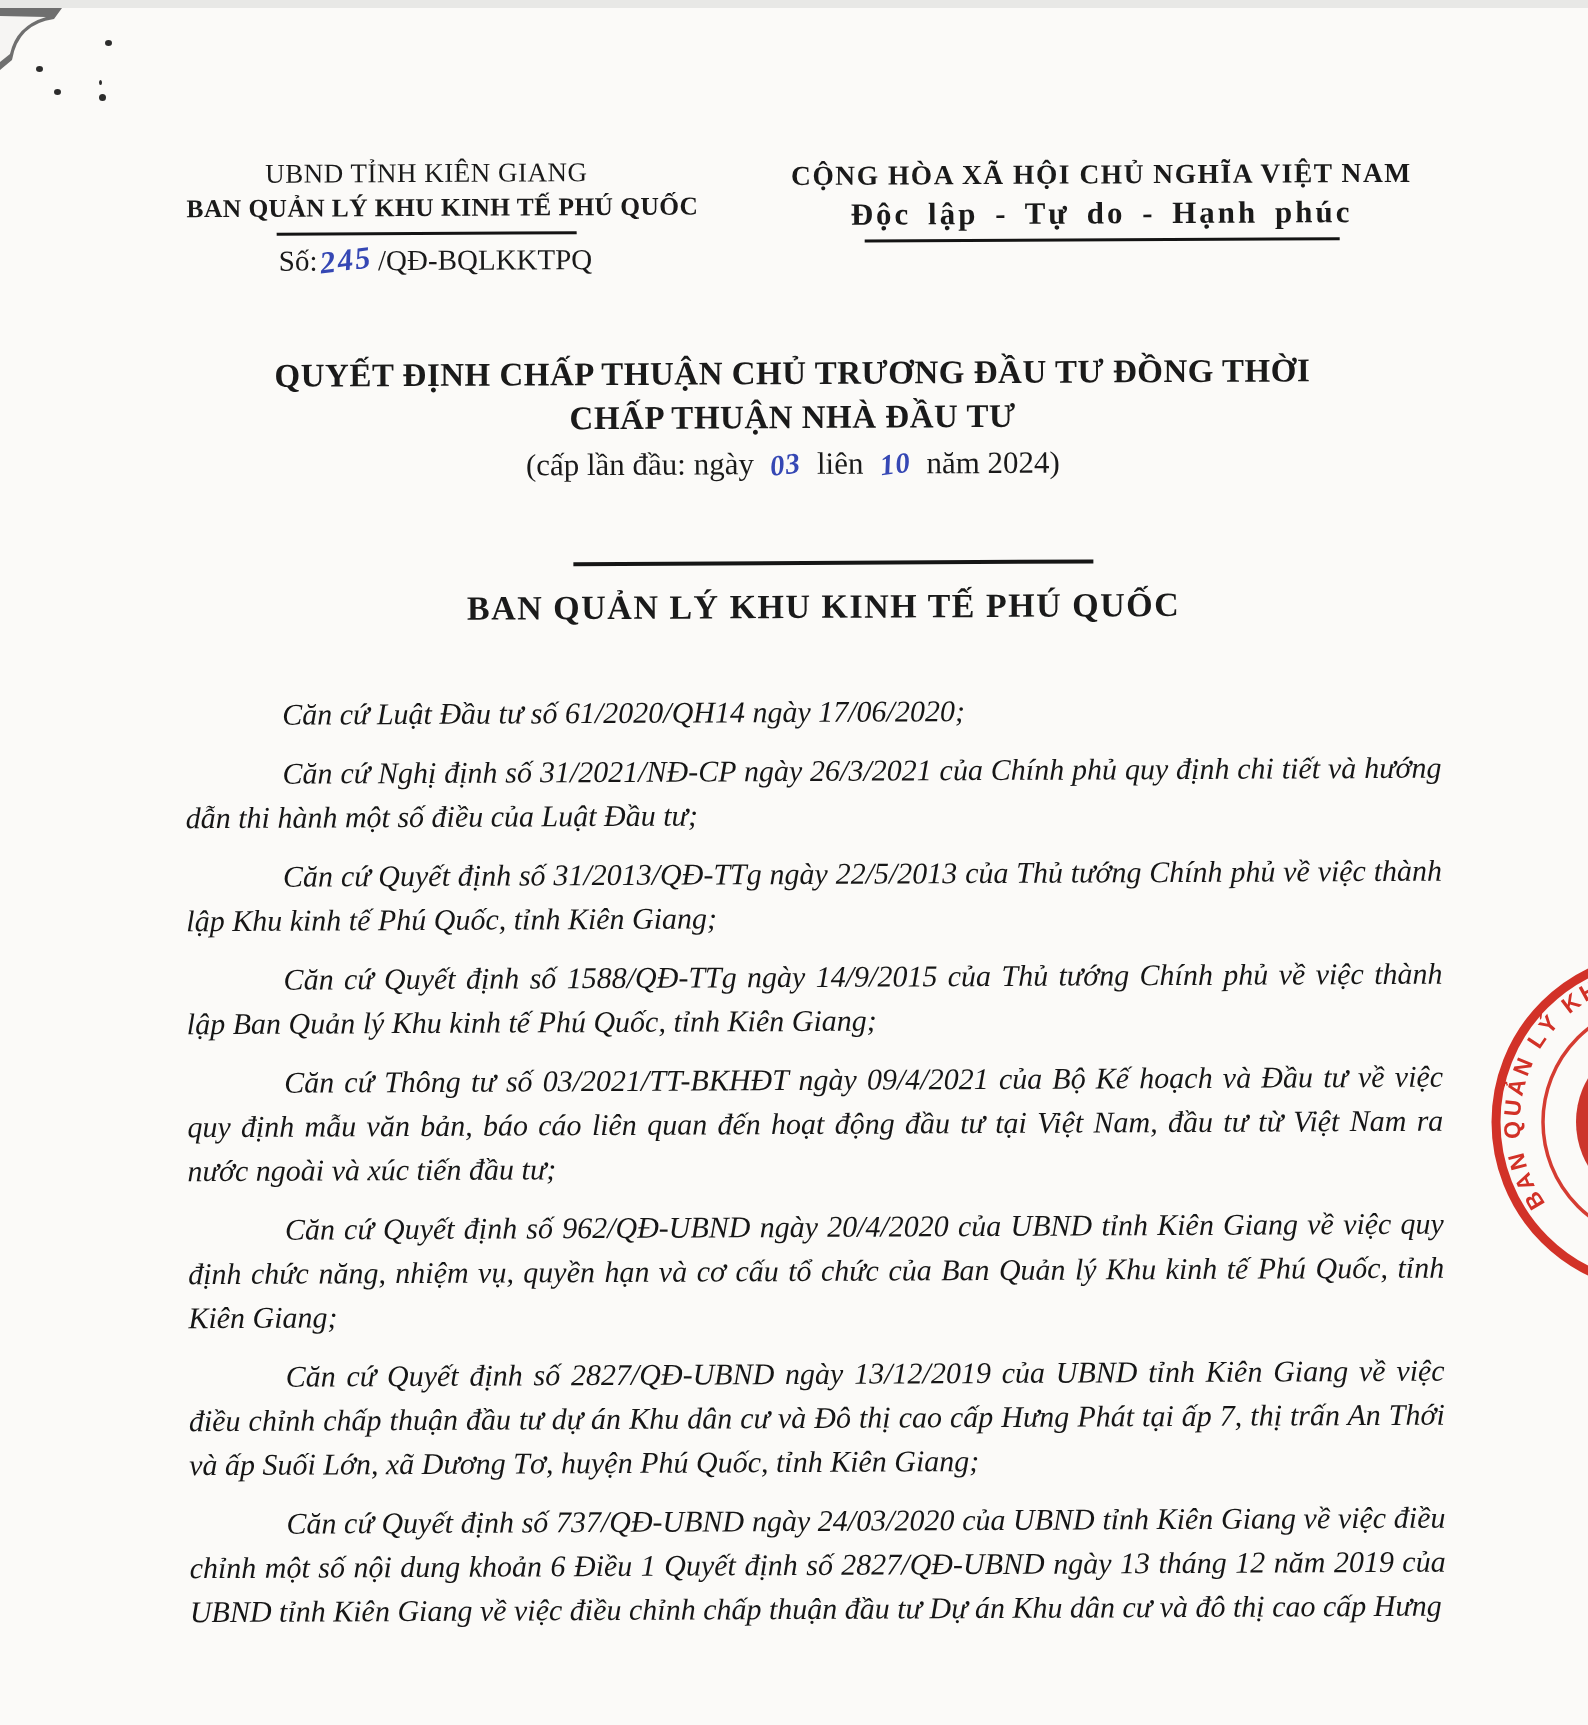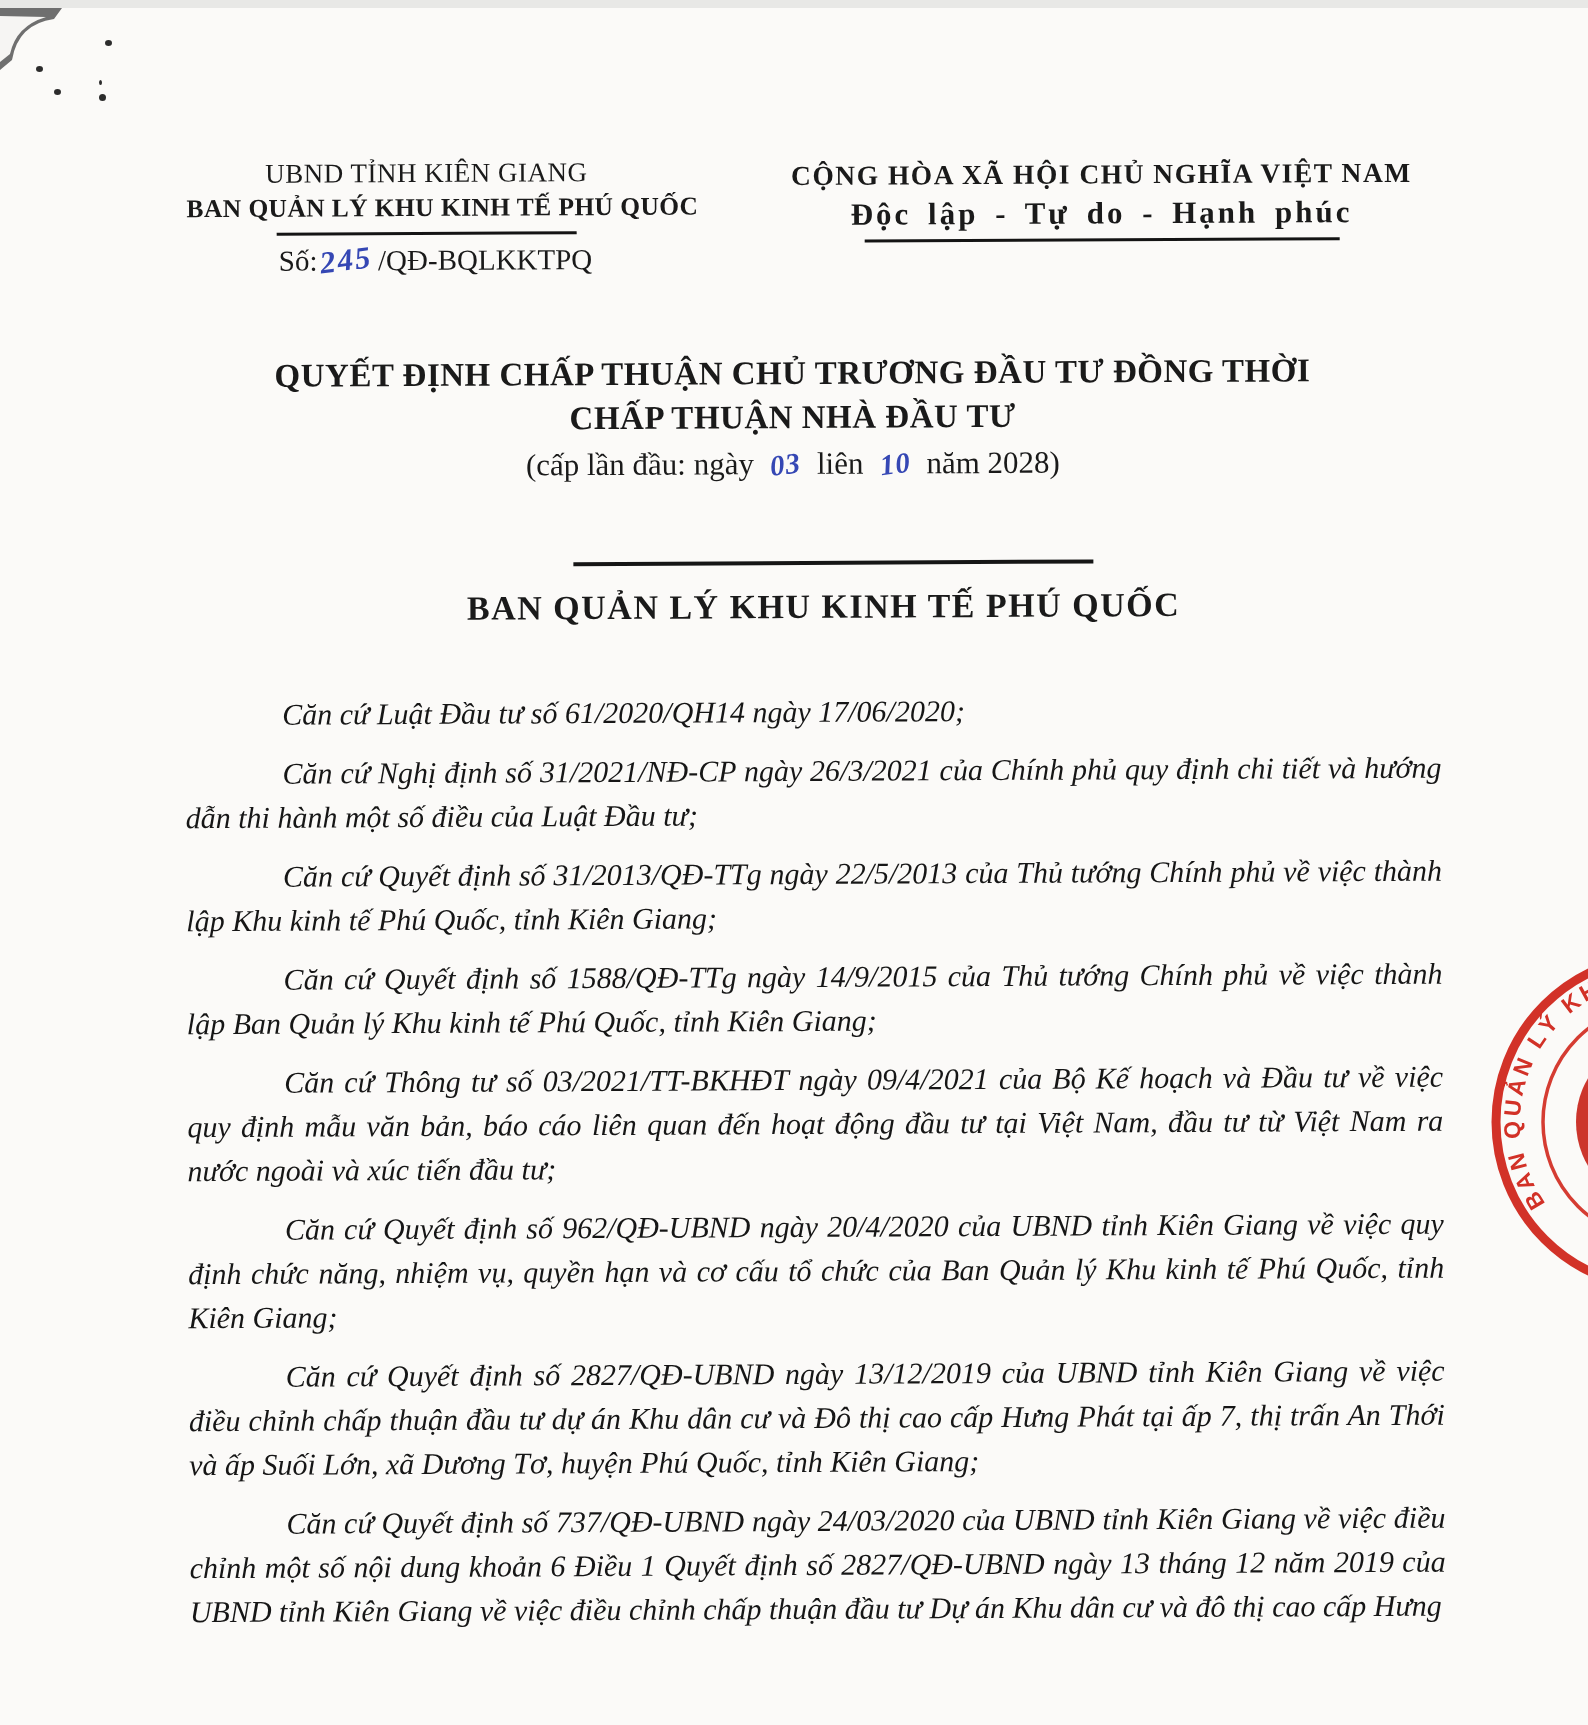--- a/index.html
+++ b/index.html
@@ -81,21 +81,21 @@
       <div class="l1">CỘNG HÒA XÃ HỘI CHỦ NGHĨA VIỆT NAM</div>
       <div class="l2">Độc lập - Tự do - Hạnh phúc</div>
       <div class="rule-right"></div>
     </div>
 
     <div class="title">
       <div>QUYẾT ĐỊNH CHẤP THUẬN CHỦ TRƯƠNG ĐẦU TƯ ĐỒNG THỜI</div>
       <div>CHẤP THUẬN NHÀ ĐẦU TƯ</div>
     </div>
 
-    <div class="subtitle"><span>(cấp lần đầu: ngày</span><span class="hw">03</span><span>liên</span><span class="hw">10</span><span>năm 2028)</span></div>
+    <div class="subtitle"><span>(cấp lần đầu: ngày</span><span class="hw">03</span><span>liên</span><span class="hw">10</span><span>năm 2024)</span></div>
 
     <div class="divider"></div>
 
     <div class="section-heading">BAN QUẢN LÝ KHU KINH TẾ PHÚ QUỐC</div>
 
     <div class="body-block">
         <p class="para">Căn cứ Luật Đầu tư số 61/2020/QH14 ngày 17/06/2020;</p>
         <p class="para">Căn cứ Nghị định số 31/2021/NĐ-CP ngày 26/3/2021 của Chính phủ quy định chi tiết và hướng dẫn thi hành một số điều của Luật Đầu tư;</p>
         <p class="para">Căn cứ Quyết định số 31/2013/QĐ-TTg ngày 22/5/2013 của Thủ tướng Chính phủ về việc thành lập Khu kinh tế Phú Quốc, tỉnh Kiên Giang;</p>
         <p class="para">Căn cứ Quyết định số 1588/QĐ-TTg ngày 14/9/2015 của Thủ tướng Chính phủ về việc thành lập Ban Quản lý Khu kinh tế Phú Quốc, tỉnh Kiên Giang;</p>

